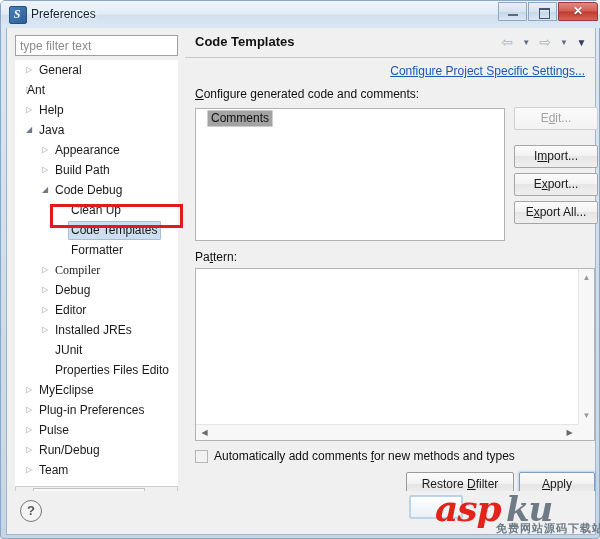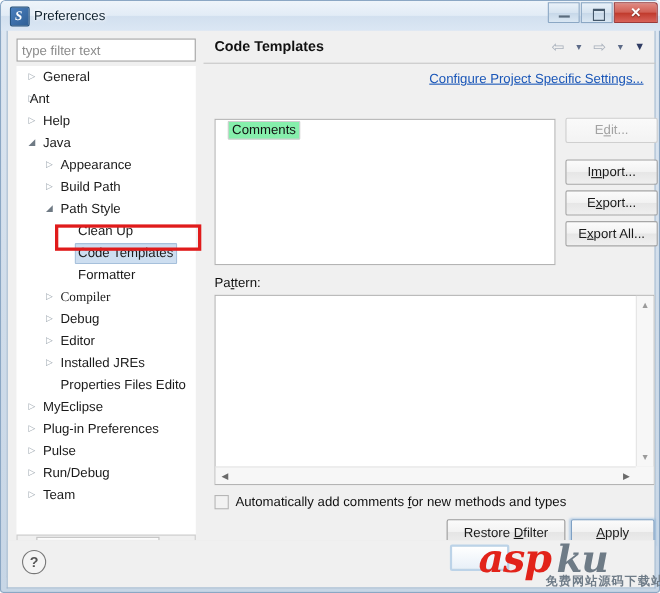--- a/index.html
+++ b/index.html
@@ -271,21 +271,21 @@
     margin-left: 11px;
     height: 18px; line-height: 18px;
     font-size: 12px; color: #111111;
     white-space: nowrap;
   }
   .tpl-item .it {
     display: inline-block;
     padding: 0 3px;
   }
   .tpl-item.sel .it {
-    background: #86efac;
+    background: #a3a3a3;
     border: 1px solid #cfcfcf;
     line-height: 15px;
     border-radius: 1px;
   }
 
   .sbtn {
     position: absolute;
     width: 84px; height: 23px;
     box-sizing: border-box;
     border: 1px solid #a6a6a6;
@@ -515,21 +515,21 @@
         <div class="tnode">
           <span class="arrow" style="left: 24px;">▷</span>
           <span class="lbl" style="left: 40px;">Appearance</span>
         </div>
         <div class="tnode">
           <span class="arrow" style="left: 24px;">▷</span>
           <span class="lbl" style="left: 40px;">Build Path</span>
         </div>
         <div class="tnode">
           <span class="arrow open" style="left: 24px;">◢</span>
-          <span class="lbl" style="left: 40px;">Path Style</span>
+          <span class="lbl" style="left: 40px;">Code Debug</span>
         </div>
         <div class="tnode">
           <span class="lbl" style="left: 56px;">Clean Up</span>
         </div>
         <div class="tnode selected">
           <span class="lbl" style="left: 56px;">Code Templates</span>
         </div>
         <div class="tnode">
           <span class="lbl" style="left: 56px;">Formatter</span>
         </div>
@@ -541,20 +541,23 @@
           <span class="arrow" style="left: 24px;">▷</span>
           <span class="lbl" style="left: 40px;">Debug</span>
         </div>
         <div class="tnode">
           <span class="arrow" style="left: 24px;">▷</span>
           <span class="lbl" style="left: 40px;">Editor</span>
         </div>
         <div class="tnode">
           <span class="arrow" style="left: 24px;">▷</span>
           <span class="lbl" style="left: 40px;">Installed JREs</span>
+        </div>
+        <div class="tnode">
+          <span class="lbl" style="left: 40px;">JUnit</span>
         </div>
         <div class="tnode">
           <span class="lbl" style="left: 40px;">Properties Files Edito</span>
         </div>
         <div class="tnode">
           <span class="arrow" style="left: 8px;">▷</span>
           <span class="lbl" style="left: 24px;">MyEclipse</span>
         </div>
         <div class="tnode">
           <span class="arrow" style="left: 8px;">▷</span>
@@ -592,20 +595,21 @@
           <span class="navarrow">⇦</span>
           <span class="navchev">▼</span>
           <span class="navarrow">⇨</span>
           <span class="navchev">▼</span>
           <span class="navchev dark">▼</span>
         </div>
       </div>
 
       <div id="link-project">Configure Project Specific Settings...</div>
 
+      <div id="lbl-configure"><u>C</u><span>onfigure generated code and comments:</span></div>
 
       <div id="tpl-list">
           <div class="tpl-item sel"><span class="it">Comments</span></div>
         </div>
 
       <div class="sbtn disabled" id="btn-edit"><span>E</span><u>d</u><span>it...</span></div>
       <div class="sbtn" id="btn-import"><span>I</span><u>m</u><span>port...</span></div>
       <div class="sbtn" id="btn-export"><span>E</span><u>x</u><span>port...</span></div>
       <div class="sbtn" id="btn-exportall"><span>E</span><u>x</u><span>port All...</span></div>
 

